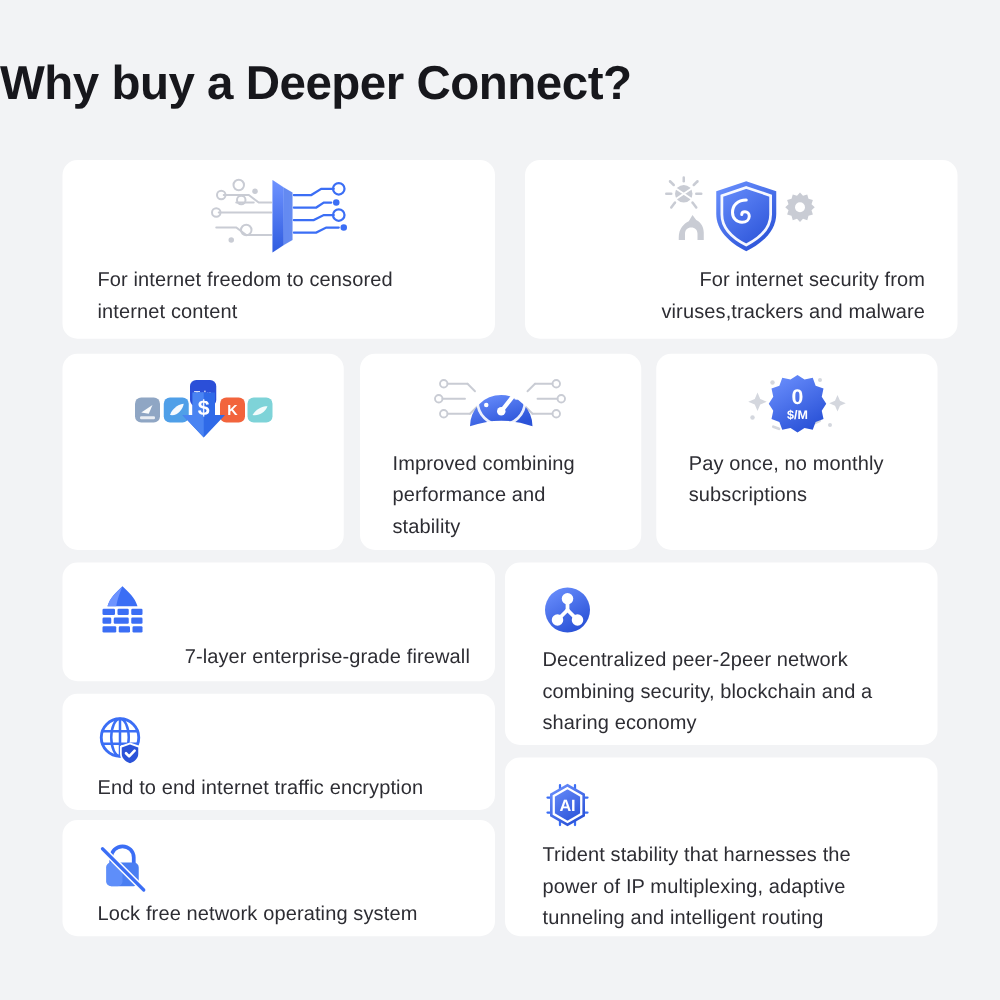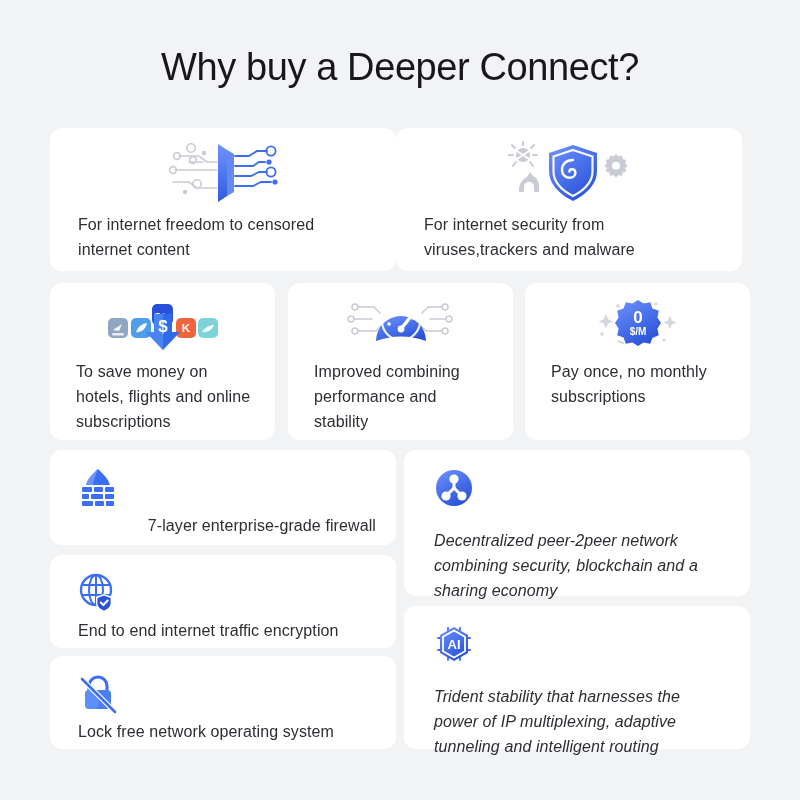--- a/index.html
+++ b/index.html
@@ -7,22 +7,21 @@
     width:800px;height:800px;
     background:#f2f3f5;
     font-family:"Liberation Sans","DejaVu Sans",sans-serif;
     -webkit-font-smoothing:antialiased;
     overflow:hidden;
   }
   .page{position:relative;width:800px;height:800px;box-sizing:border-box;}
 
   .page-title{
     position:absolute;left:0;top:46px;width:800px;
-    text-align:center;
-    font-size:38px;font-weight:normal;color:#17171c;
+    font-size:38px;font-weight:bold;color:#17171c;
     letter-spacing:-0.4px;
   }
 
   .card{
     position:absolute;
     background:#ffffff;
     border-radius:12px;
     box-sizing:border-box;
   }
 
@@ -34,21 +33,21 @@
 
   .card-text{
     font-size:16px;
     line-height:25px;
     color:#2d2d33;
     letter-spacing:0.1px;
   }
 
   
   #card-freedom{left:50px;top:128px;width:346px;height:143px;}
-  #card-security{left:396px;top:128px;width:346px;height:143px;}
+  #card-security{left:420px;top:128px;width:346px;height:143px;text-align:right;}
   .r1-icon{height:62px;margin-top:14px;}
   .r1-text{margin:8px 26px 0 28px;}
 
   
   #card-money{left:50px;top:283px;width:225px;height:157px;}
   #card-speed{left:288px;top:283px;width:225px;height:157px;}
   #card-payonce{left:525px;top:283px;width:225px;height:157px;}
   .r2-icon{height:58px;margin-top:12px;}
   .r2-text{margin:6px 18px 0 26px;}
 
@@ -56,21 +55,21 @@
   #card-firewall{left:50px;top:450px;width:346px;height:95px;text-align:right;}
   #card-encryption{left:50px;top:555px;width:346px;height:93px;}
   #card-lockfree{left:50px;top:656px;width:346px;height:93px;}
   .bl-icon{height:40px;margin:17px 0 0 28px;}
   .bl-text{margin:6px 20px 0 28px;}
 
   
   #card-p2p{left:404px;top:450px;width:346px;height:146px;}
   #card-trident{left:404px;top:606px;width:346px;height:143px;}
   .br-icon{height:40px;margin:18px 0 0 30px;align-items:center;}
-  .br-text{margin:20px 22px 0 30px;font-style:italic;}
+  .br-text{margin:8px 22px 0 30px;}
 
   svg{display:block;overflow:visible;}
 </style>
 </head>
 <body>
 
 <div class="page">
 
   <div class="page-title">Why buy a Deeper Connect?</div>
 
@@ -183,21 +182,20 @@
           <path d="M104 36 c3-5 8-7 12-7 -2 5-7 8-12 7 z" fill="#ffffff" opacity="0.9"></path>
         </g>
 
         <g>
           <path d="M56 18 h18 v18 h8 L65 54 L48 36 h8 z" fill="#2f6ae8"></path>
           <path d="M56 18 h9 v36 L48 36 h8 z" fill="#4a84f2"></path>
           <text x="65" y="36" font-family="'Liberation Sans',sans-serif" font-size="17" font-weight="bold" fill="#ffffff" text-anchor="middle">$</text>
         </g>
       </svg>
     </div>
-    <div class="card-text r2-text">To save money on hotels, flights and online subscriptions</div>
   </div>
 
   <div class="card" id="card-speed">
     <div class="icon-wrap r2-icon">
       <svg width="110" height="54" viewBox="0 0 110 54">
         <defs>
           <linearGradient id="spGrad" x1="0" y1="0" x2="0.6" y2="1">
             <stop offset="0" stop-color="#6e93ff"></stop>
               <stop offset="1" stop-color="#2b53d8"></stop>
           </linearGradient>

